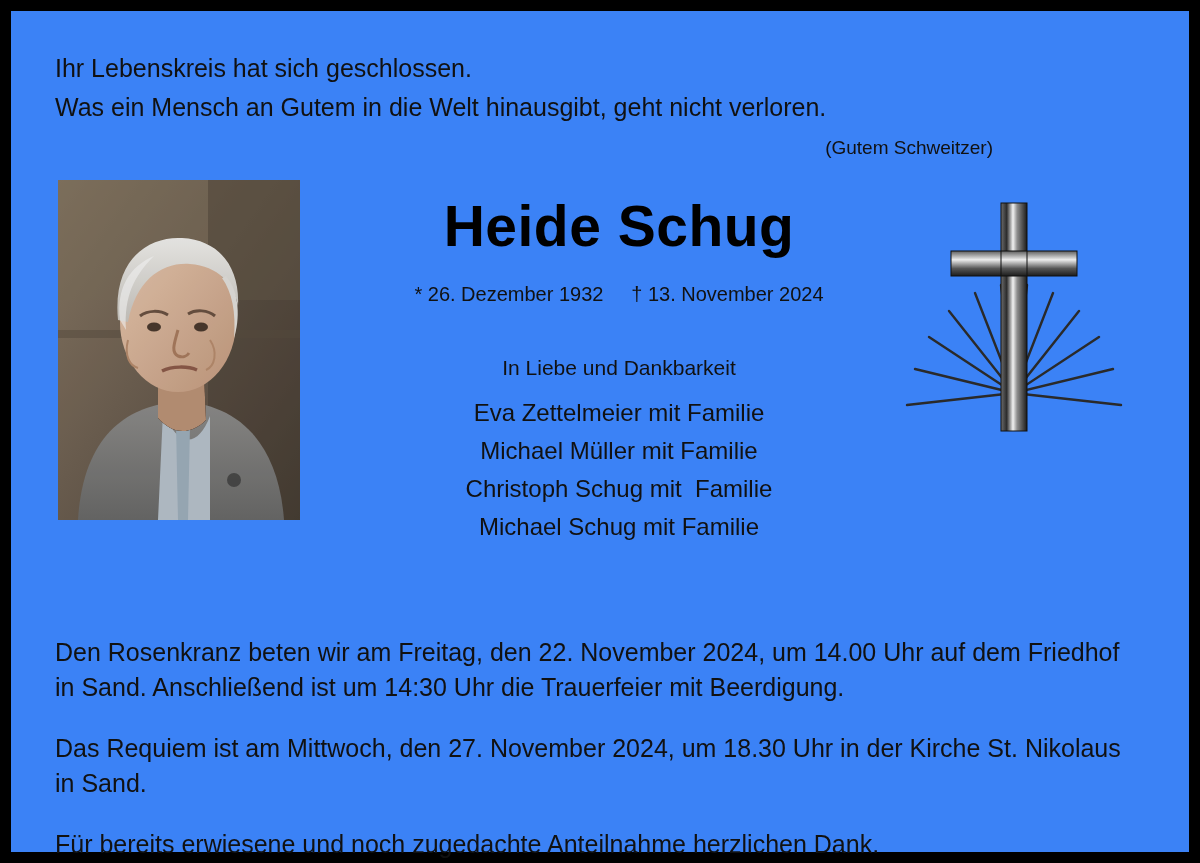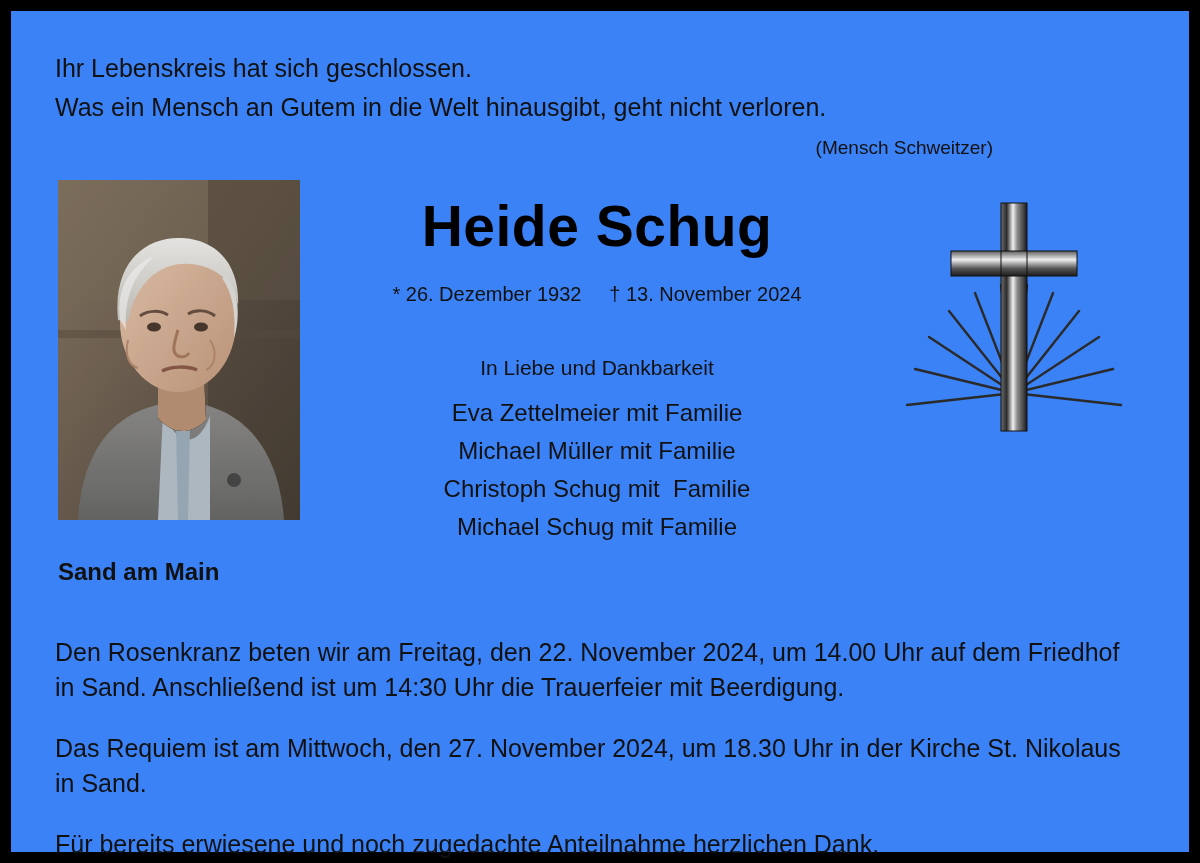--- a/index.html
+++ b/index.html
@@ -69,21 +69,21 @@
     position: absolute;
     left: 3px;
     top: 385px;
     font-size: 24px;
     font-weight: bold;
     color: #111111;
   }
 
   .center-block {
     position: absolute;
-    left: 232px;
+    left: 254px;
     top: 0;
     width: 620px;
     text-align: center;
   }
   .name {
     font-size: 57px;
     font-weight: bold;
     letter-spacing: 0.5px;
     line-height: 70px;
     margin-top: 18px;
@@ -133,21 +133,21 @@
 </style>
 </head>
 <body>
 
 <div class="obituary">
   <div class="inner">
 
     <div class="quote">
       <div class="quote-line">Ihr Lebenskreis hat sich geschlossen.</div>
       <div class="quote-line">Was ein Mensch an Gutem in die Welt hinausgibt, geht nicht verloren.</div>
-      <div class="quote-author">(Mensch Schweitzer)</div>
+      <div class="quote-author">(Gutem Schweitzer)</div>
     </div>
 
     <div class="middle">
 
       <div class="photo">
         <svg class="photo-canvas" viewBox="0 0 242 340" preserveAspectRatio="none">
           <defs>
             <linearGradient id="bgWood" x1="0" y1="0" x2="1" y2="1">
               <stop offset="0%" stop-color="#8a7a66"></stop>
               <stop offset="45%" stop-color="#6f6152"></stop>
@@ -191,21 +191,20 @@
 
           <path d="M120 150 C116 164 113 172 120 176 C125 178 129 176 131 173" stroke="#a97c5f" stroke-width="3" fill="none"></path>
           <path d="M104 191 C114 186 130 186 139 190" stroke="#8d5b4a" stroke-width="3.5" fill="none"></path>
           <path d="M70 160 C66 176 72 186 80 188" stroke="#b88d6e" stroke-width="2" fill="none"></path>
           <path d="M152 160 C160 172 157 186 148 190" stroke="#b88d6e" stroke-width="2" fill="none"></path>
           <circle cx="176" cy="300" r="7" fill="#3f3f3f" opacity="0.8"></circle>
           <rect x="0" y="0" width="242" height="340" fill="#000000" opacity="0.06"></rect>
         </svg>
       </div>
 
-      <div class="place">Sand am Main</div>
 
       <div class="center-block">
         <div class="name">Heide Schug</div>
         <div class="dates">* 26. Dezember 1932     † 13. November 2024</div>
         <div class="dedication">In Liebe und Dankbarkeit</div>
         <div class="family-list">
           <div class="family-item">Eva Zettelmeier mit Familie</div>
           <div class="family-item">Michael Müller mit Familie</div>
           <div class="family-item">Christoph Schug mit  Familie</div>
           <div class="family-item">Michael Schug mit Familie</div>

